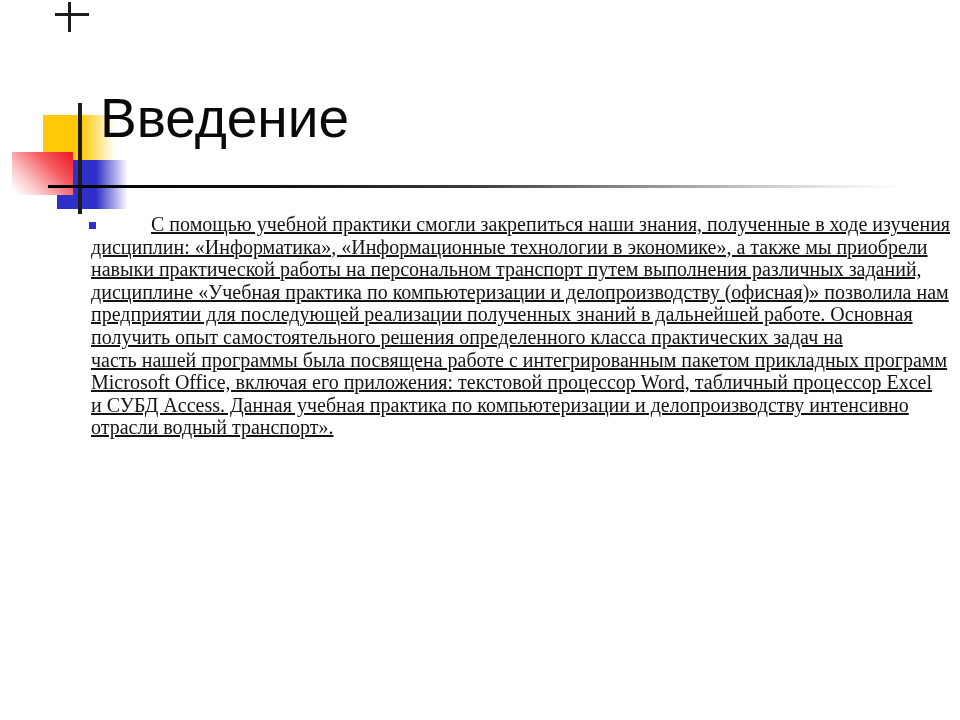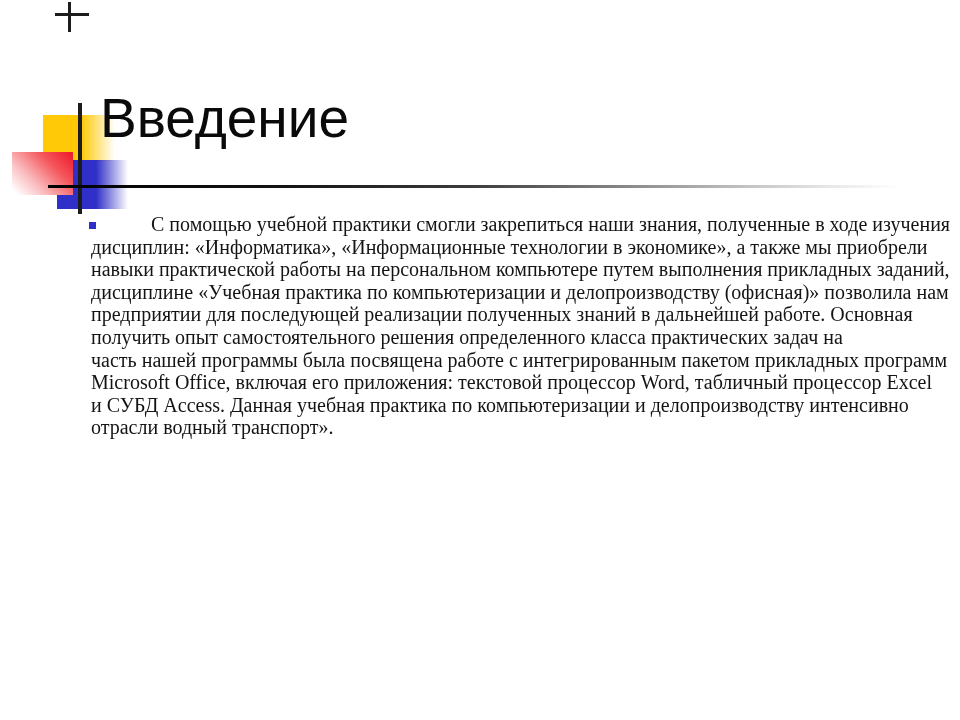--- a/index.html
+++ b/index.html
@@ -50,41 +50,41 @@
   .bullet{
     position:absolute;left:89px;top:222px;width:7px;height:7px;z-index:5;
     background:var(--accent-blue);
   }
   .body-text{
     position:absolute;left:91px;top:213px;width:852px;z-index:5;
     font-family:"Liberation Serif", serif;
     font-size:20px;line-height:22.6px;
     color:var(--body-text-color);
   }
-  .tline{white-space:nowrap;}
+  .tline{white-space:nowrap;text-decoration:underline;}
   .tline.first{text-indent:60px;}
 </style>
 </head>
 <body style="--accent-yellow: #FFC907; --accent-blue: #3030C8; --accent-red: #EF1F2E; --line-color: #1C1C1C; --title-color: #0A0A0A; --body-text-color: #141414;">
 
 <div class="cross-v"></div>
 <div class="cross-h"></div>
 <div class="sq sq-yellow"></div>
 <div class="sq sq-blue"></div>
 <div class="sq sq-red"></div>
 <div class="vline"></div>
 <div class="hline"></div>
 
 <div class="title">Введение</div>
 
 <div class="bullet"></div>
 <div class="body-text">
     <div class="tline first">С помощью учебной практики смогли закрепиться наши знания, полученные в ходе изучения</div>
     <div class="tline">дисциплин: «Информатика», «Информационные технологии в экономике», а также мы приобрели</div>
-    <div class="tline">навыки практической работы на персональном компьютере путем выполнения прикладных заданий,</div>
+    <div class="tline">навыки практической работы на персональном транспорт путем выполнения различных заданий,</div>
     <div class="tline">дисциплине «Учебная практика по компьютеризации и делопроизводству (офисная)» позволила нам</div>
     <div class="tline">предприятии для последующей реализации полученных знаний в дальнейшей работе. Основная</div>
     <div class="tline">получить опыт самостоятельного решения определенного класса практических задач на</div>
     <div class="tline">часть нашей программы была посвящена работе с интегрированным пакетом прикладных программ</div>
     <div class="tline">Microsoft Office, включая его приложения: текстовой процессор Word, табличный процессор Excel</div>
     <div class="tline">и СУБД Access. Данная учебная практика по компьютеризации и делопроизводству интенсивно</div>
     <div class="tline">отрасли водный транспорт».</div>
   </div>
 
 </body></html>

